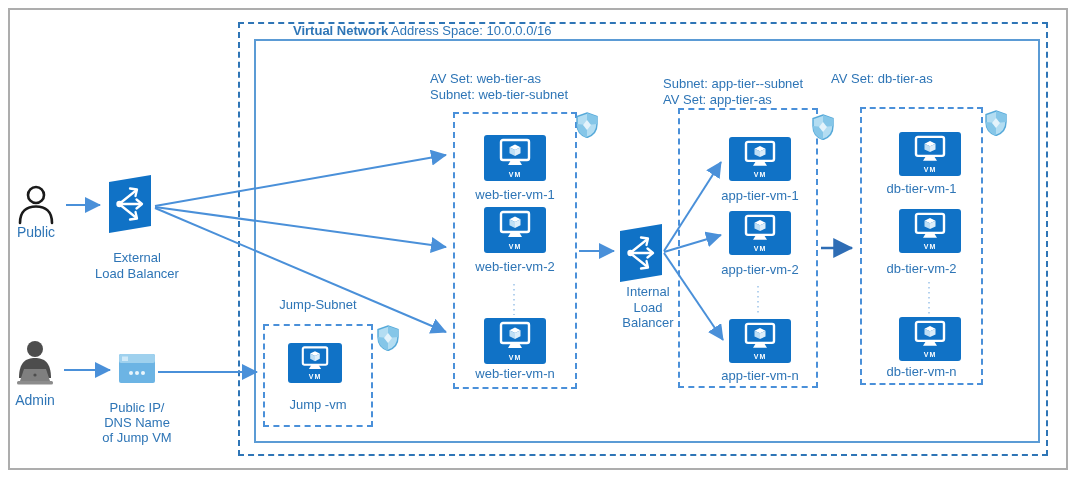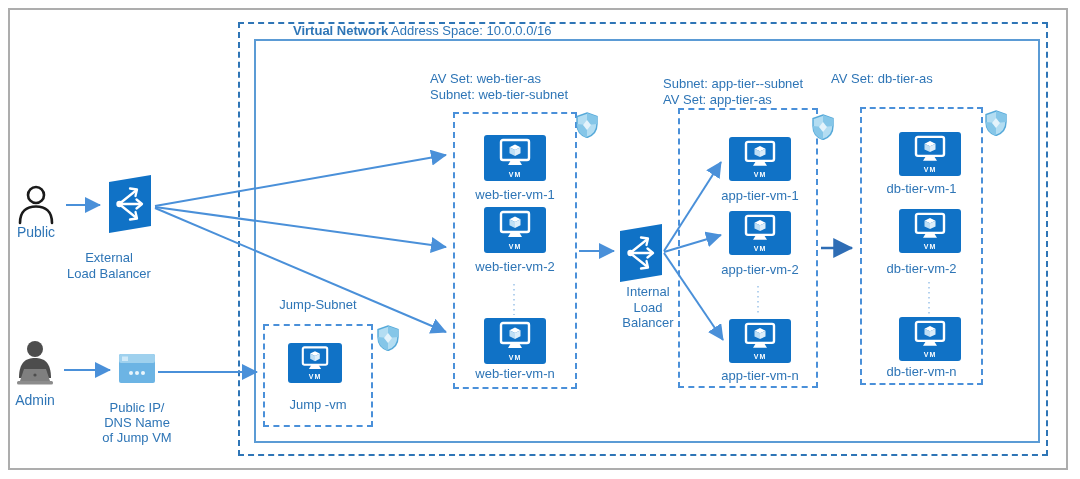--- a/index.html
+++ b/index.html
@@ -75,21 +75,21 @@
   <g stroke="#fff" stroke-width="2.3" fill="none" stroke-linecap="round" stroke-linejoin="round">
     <line x1="11" y1="29" x2="32" y2="29"></line>
     <polyline points="27.5,24.5 33,29 27.5,33.5"></polyline>
     <line x1="12" y1="27.5" x2="27" y2="15.5"></line>
     <polyline points="21,13.5 28,14.5 26.5,21"></polyline>
     <line x1="12" y1="30.5" x2="27" y2="42.5"></line>
     <polyline points="21,44.5 28,43.5 26.5,37"></polyline>
   </g>
   <circle cx="10.5" cy="29" r="3.2" fill="#fff"></circle>
 </svg>
-<div class="abs lbl preline" style="left:52px;top:250px;width:114px">External
+<div class="abs lbl preline" style="left:80px;top:250px;width:114px">External
 Load Balancer</div>
 
 <svg class="abs" style="left:14px;top:340px;z-index:4" width="42" height="50" viewBox="0 0 42 50">
   <circle cx="21" cy="9" r="8" fill="#4D4D4D"></circle>
   <path d="M5,38 C5,22 12,18 21,18 C30,18 37,22 37,38 Z" fill="#4D4D4D"></path>
   <path d="M10,29 L32,29 L36,41 L6,41 Z" fill="#7F7F7F"></path>
   <circle cx="21" cy="35" r="1.6" fill="#4D4D4D"></circle>
   <rect x="3" y="41" width="36" height="3.5" rx="1.5" fill="#8C8C8C"></rect>
 </svg>
 <div class="abs actor-label" style="left:4px;top:392px;width:62px">Admin</div>

